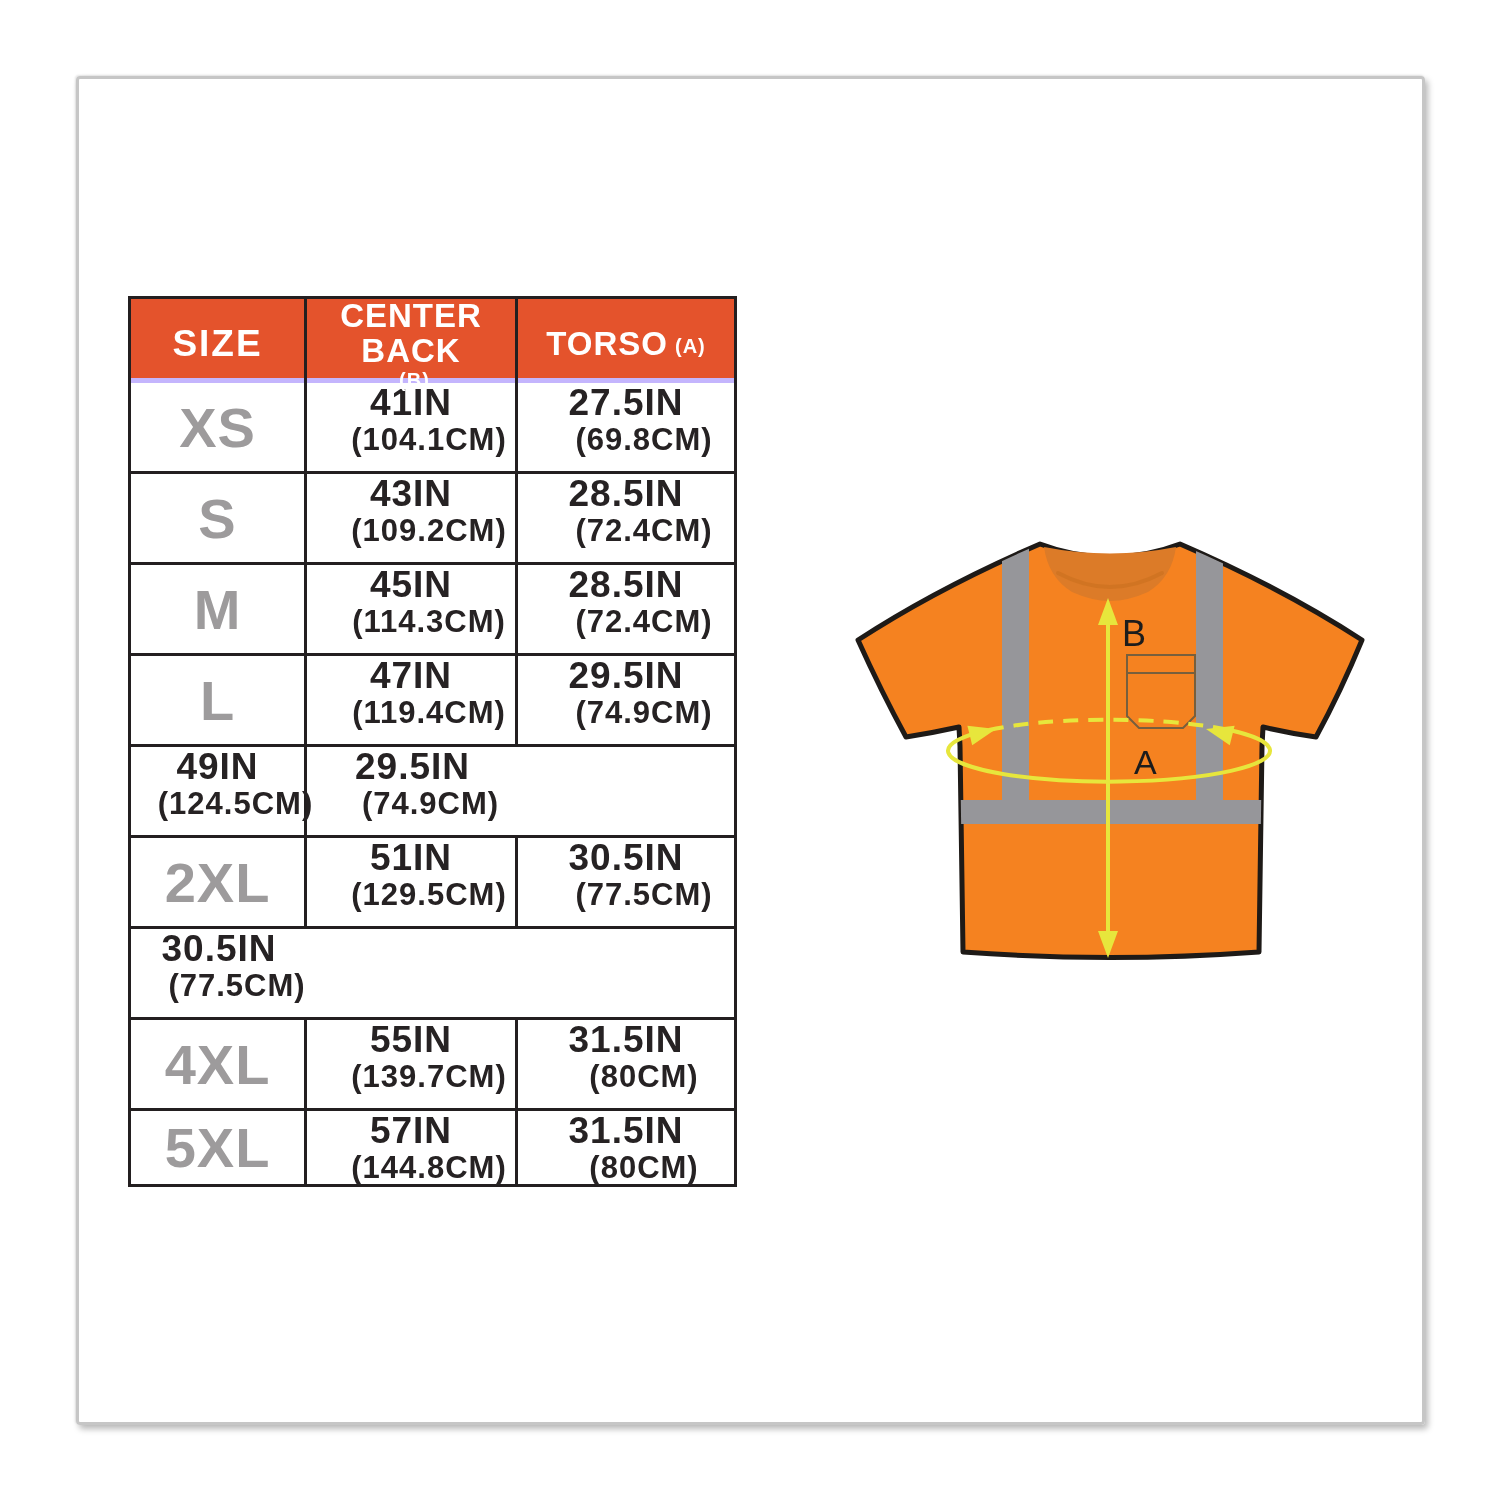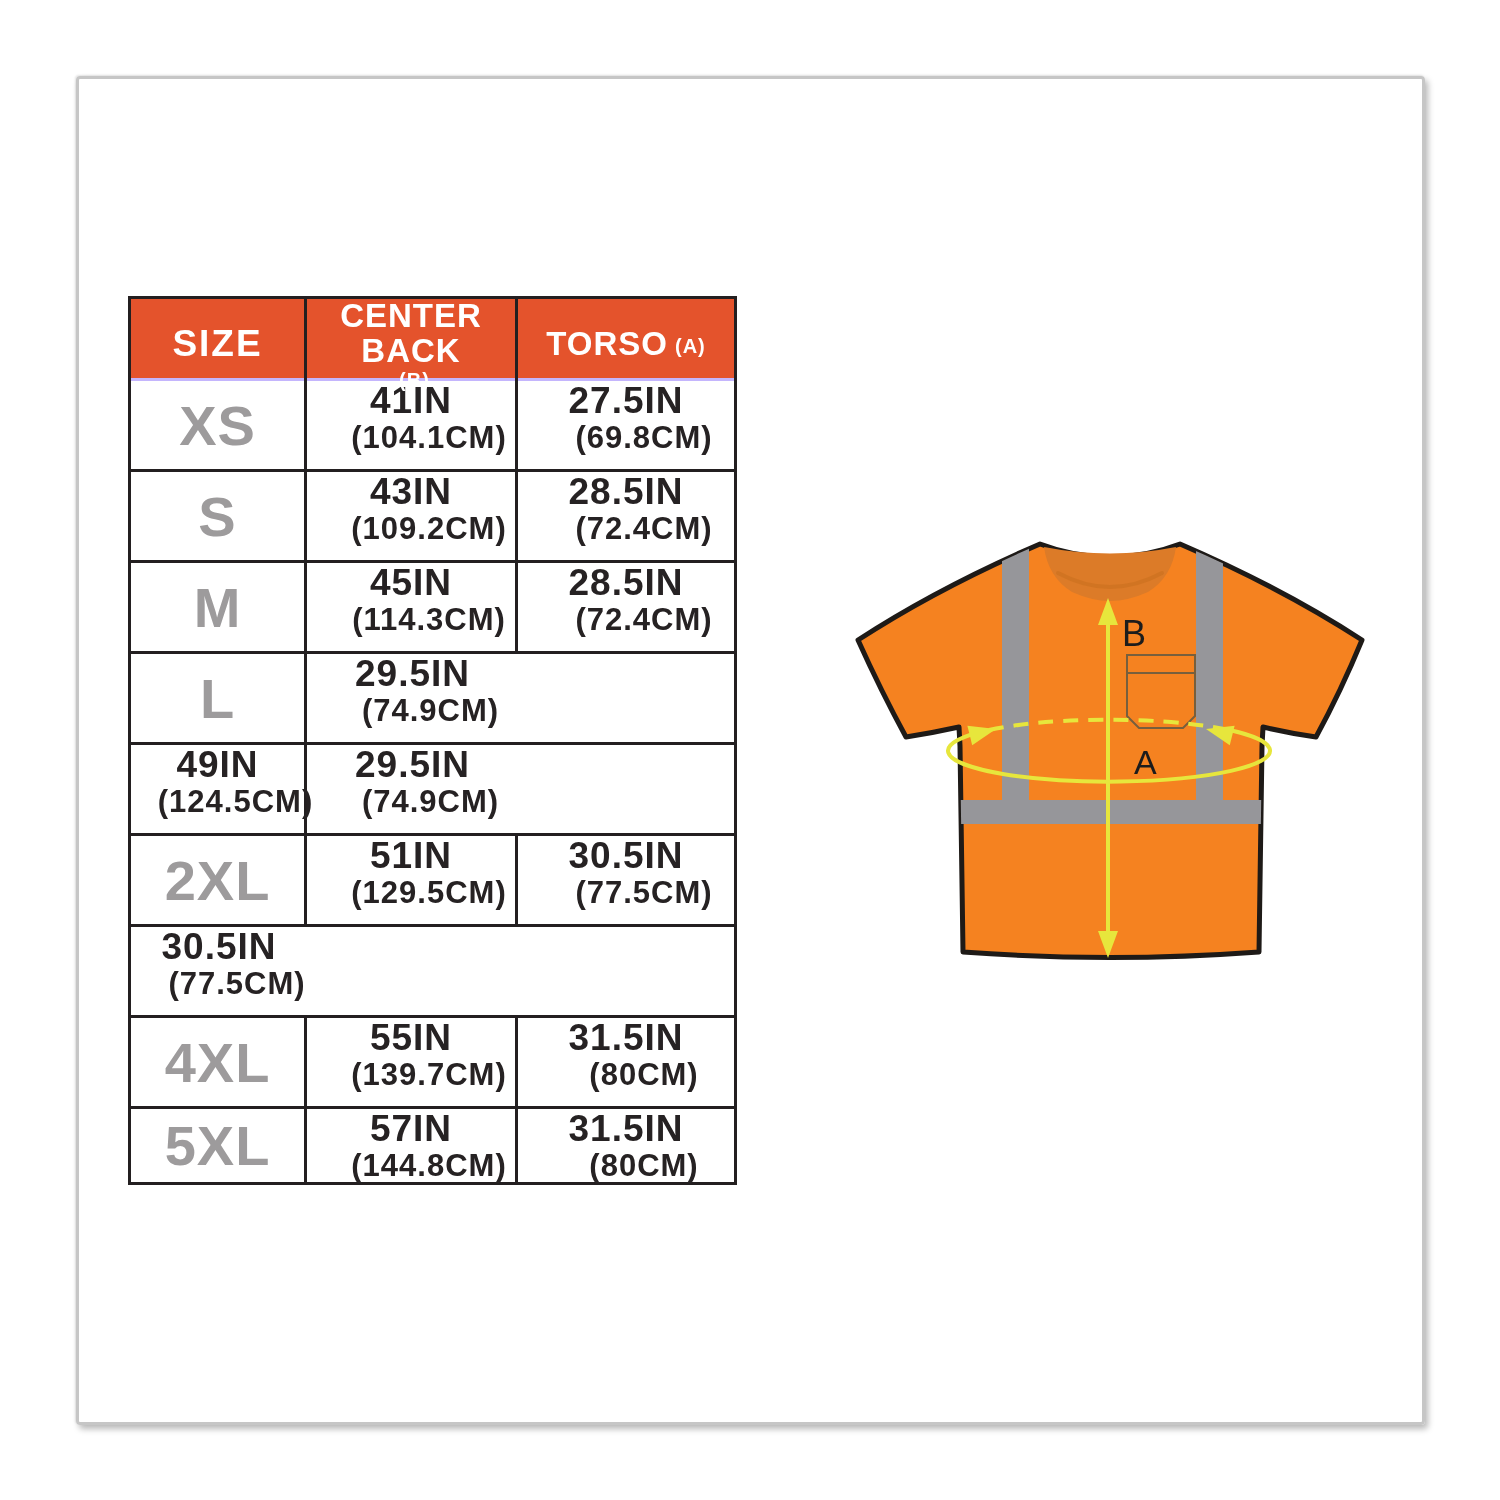--- a/index.html
+++ b/index.html
@@ -8,21 +8,21 @@
 
   
   .frame{position:absolute;left:76px;top:76px;width:1349px;height:1349px;
          border:3px solid #c6c6c6;border-radius:4px;box-sizing:border-box;
          box-shadow:3px 4px 6px rgba(0,0,0,.28), -1px -1px 2px rgba(0,0,0,.10);}
 
   
   .size-table{position:absolute;left:128px;top:296px;width:609px;
               border:3px solid #231f20;box-sizing:border-box;background:#fff;}
   .thead{display:grid;grid-template-columns:176px 211px 216px;height:79px;
-         background:#e4532c;border-bottom:3px solid #c4b5fd;}
+         background:#e4532c;border-bottom:5px solid #c4b5fd;}
   .th{display:flex;align-items:center;justify-content:center;flex-wrap:wrap;
       color:#fff;font-weight:bold;font-size:33px;letter-spacing:1px;
       line-height:1.05;text-align:center;padding:0 6px;box-sizing:border-box;}
   .th .th-label{white-space:pre-wrap;}
   .th .th-note{font-size:20px;font-weight:bold;margin-left:7px;position:relative;top:2px;}
   .th-size{font-size:37px;letter-spacing:2px;}
   .th + .th{border-left:0;}
   .thead .th:not(:last-child){border-right:3px solid #231f20;}
 
   .tr{display:grid;grid-template-columns:176px 211px 216px;height:88px;
@@ -91,20 +91,24 @@
     </div>
     <div class="td">
       <div class="val-in">28.5IN</div>
       <div class="val-cm">(72.4CM)</div>
     </div>
   </div>
 
   <div class="tr">
     <div class="td td-size">L</div>
     <div class="td">
+      <div class="val-in">47IN</div>
+      <div class="val-cm">(119.4CM)</div>
+    </div>
+    <div class="td">
       <div class="val-in">29.5IN</div>
       <div class="val-cm">(74.9CM)</div>
     </div>
   </div>
 
   <div class="tr">
     <div class="td">
       <div class="val-in">49IN</div>
       <div class="val-cm">(124.5CM)</div>
     </div>

